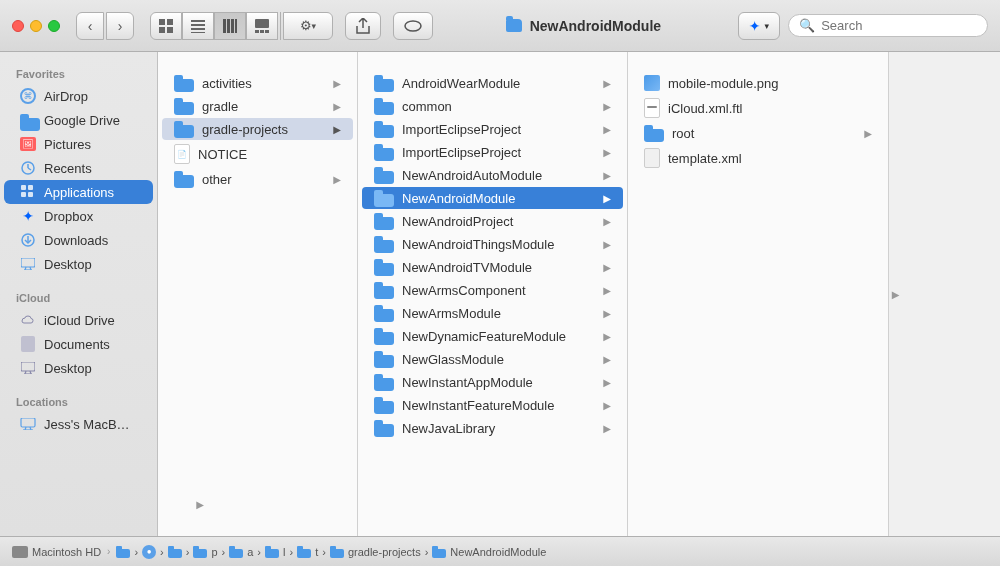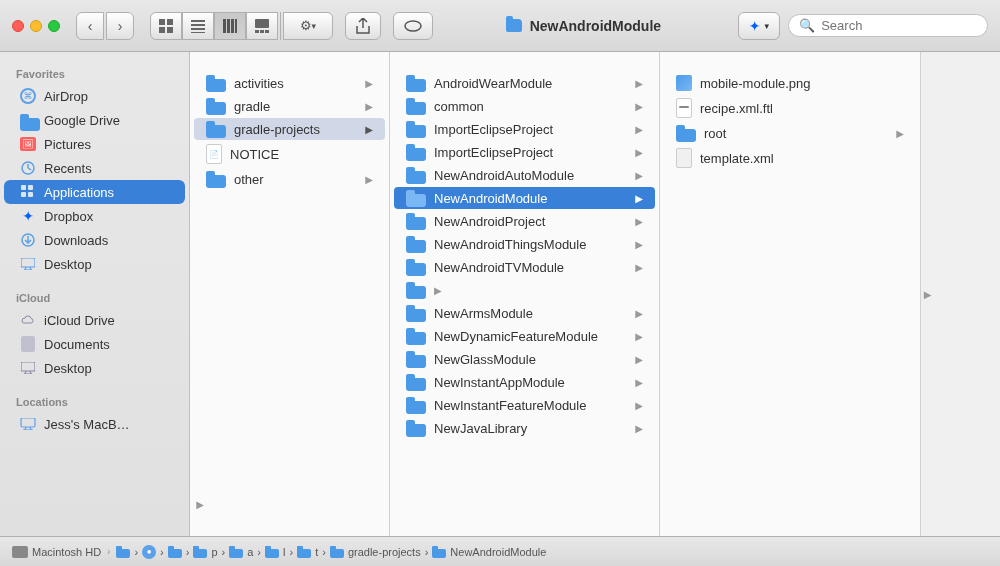--- a/index.html
+++ b/index.html
@@ -130,21 +130,21 @@
     }
 
     
     .main-layout {
       display: flex;
       height: calc(566px - 52px - 30px);
     }
 
     
     .sidebar {
-      width: 190px;
+      width: 158px;
       background: linear-gradient(to bottom, #e8e8e8, #e0e0e0);
       border-right: 1px solid #c0c0c0;
       overflow-y: auto;
       padding: 8px 0;
       flex-shrink: 0;
     }
     .sidebar-section-title {
       font-size: 11px;
       font-weight: 700;
       color: #888;
@@ -598,20 +598,21 @@
         <span class="file-name">NewAndroidThingsModule</span>
         <span class="chevron-icon">▶</span>
       </div>
       <div class="file-item">
         <div class="file-folder-icon"></div>
         <span class="file-name">NewAndroidTVModule</span>
         <span class="chevron-icon">▶</span>
       </div>
       <div class="file-item">
         <div class="file-folder-icon"></div>
+        <span class="file-name">NewArmsComponent</span>
         <span class="chevron-icon">▶</span>
       </div>
       <div class="file-item">
         <div class="file-folder-icon"></div>
         <span class="file-name">NewArmsModule</span>
         <span class="chevron-icon">▶</span>
       </div>
       <div class="file-item">
         <div class="file-folder-icon"></div>
         <span class="file-name">NewDynamicFeatureModule</span>
@@ -643,21 +644,21 @@
       <div class="file-item">
         <div class="file-icon-png"></div>
         <span class="file-name">mobile-module.png</span>
       </div>
       <div class="file-item">
         <div style="width:16px;height:20px;background:white;border:1px solid #ccc;border-radius:2px;flex-shrink:0;position:relative;">
           <div style="position:absolute;top:0;left:0;right:0;bottom:0;display:flex;align-items:center;justify-content:center;">
             <div style="width:10px;height:2px;background:#888;border-radius:1px;margin-bottom:2px;"></div>
           </div>
         </div>
-        <span class="file-name">recipe.xml.ftl</span>
+        <span class="file-name">iCloud.xml.ftl</span>
       </div>
       <div class="file-item">
         <div class="file-folder-icon"></div>
         <span class="file-name">root</span>
         <span class="chevron-icon">▶</span>
       </div>
       <div class="file-item">
         <div class="file-icon-xml"></div>
         <span class="file-name">template.xml</span>
       </div>

